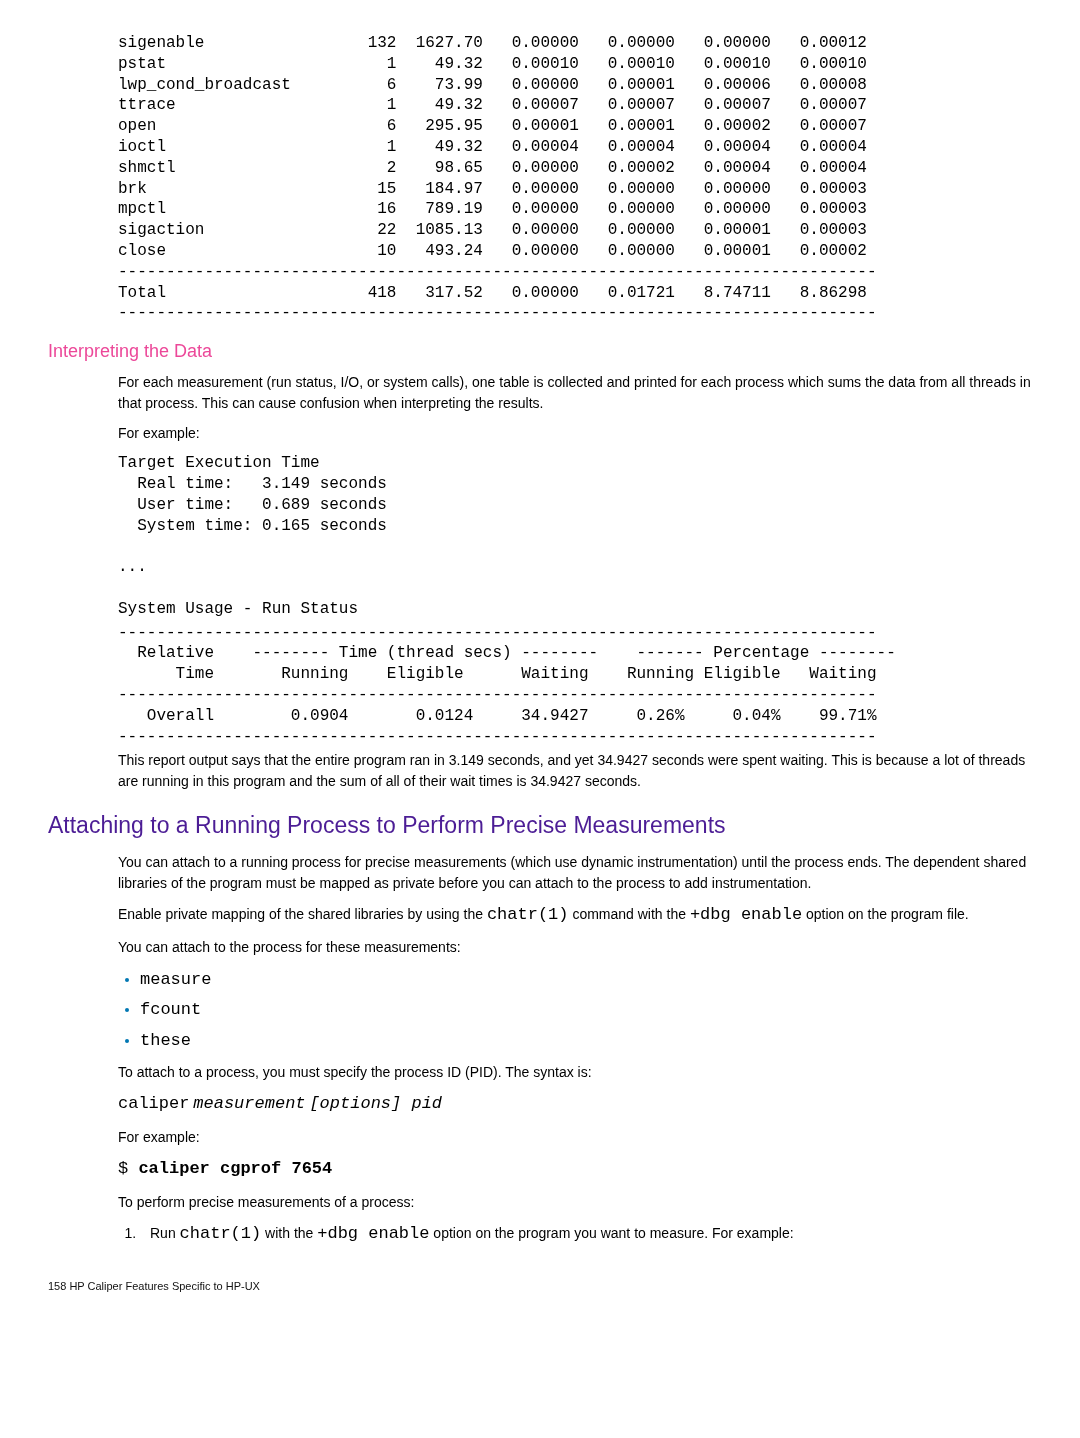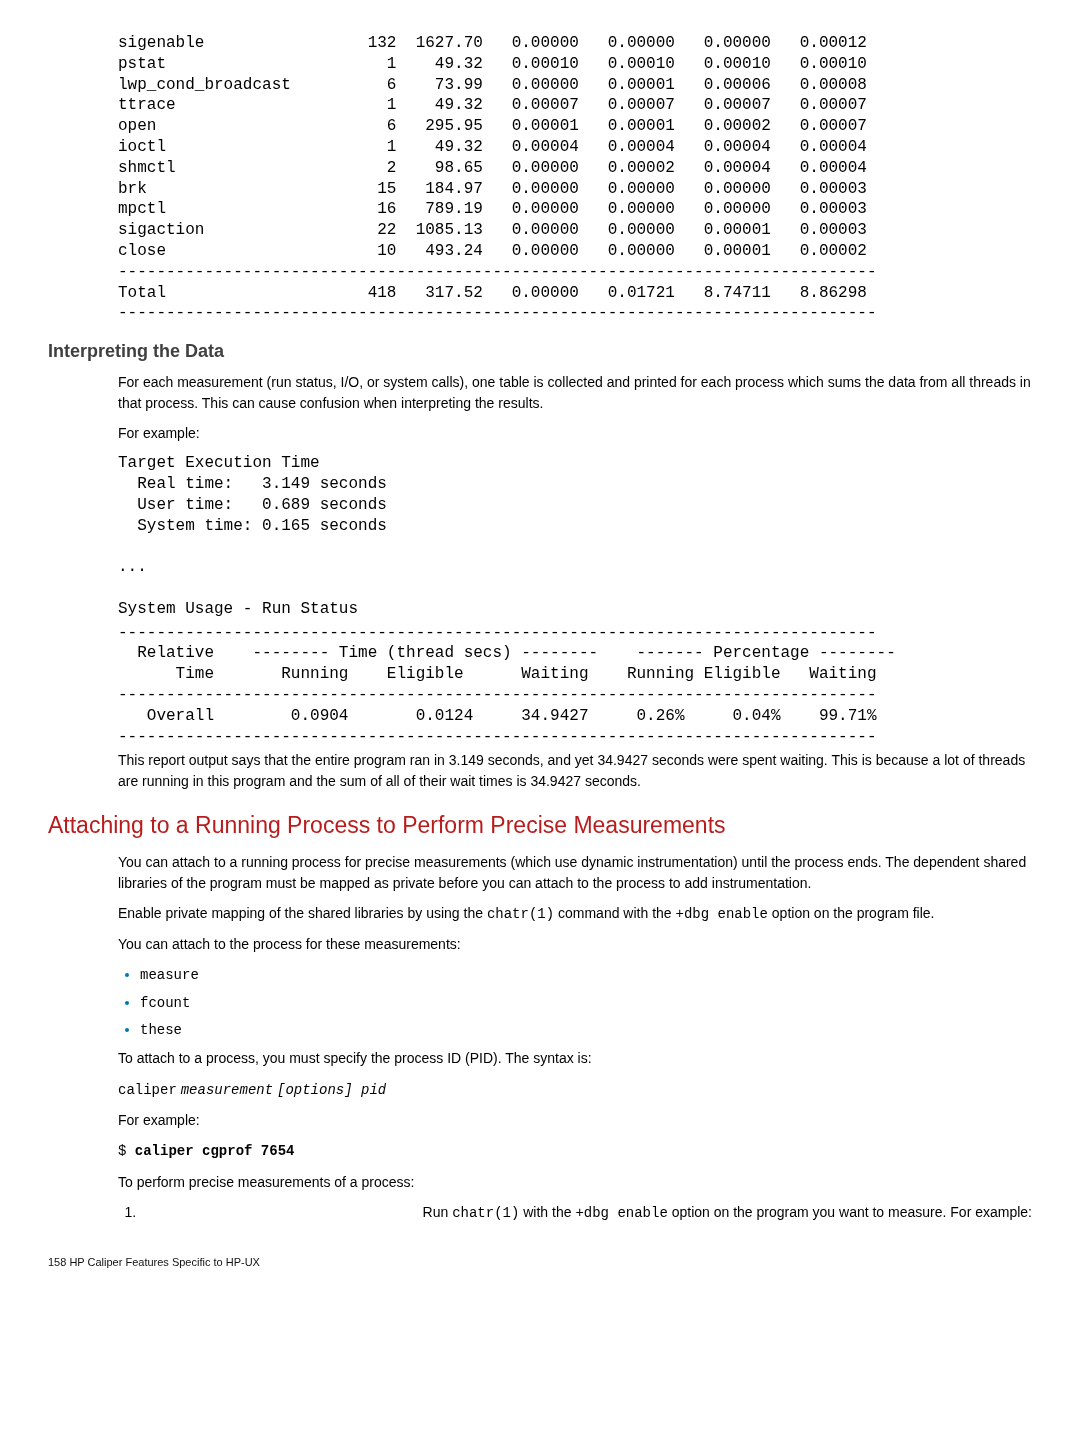--- a/index.html
+++ b/index.html
@@ -15,56 +15,55 @@
       font-family: "Courier New", monospace;
       font-size: 16px;
       line-height: 1.3;
       margin: 3px;
       white-space: pre;
     }
     .body-text {
       margin: 2px 0 10px 70px;
     }
     h2.section-heading {
-      color: #b91c1c;
+      color: #4c1d95;
       font-weight: 300;
       font-size: 23px;
       margin: 18px 0 10px 0;
     }
     h3.subsection-heading {
-      color: #404040;
-      font-weight: 700;
+      color: #ec4899;
+      font-weight: 400;
       font-size: 18px;
       margin: 14px 0 8px 0;
     }
     .indented-block {
       margin-left: 70px;
     }
     ul.bullets {
       margin: 8px 0 8px 70px;
       padding-left: 22px;
     }
     ul.bullets li {
       margin: 6px 0;
     }
     ul.bullets li::marker {
       color: #0077b3;
     }
     .mono-inline {
       font-family: "Courier New", monospace;
-      font-size: 14px;
+      font-size: 17px;
     }
     ol.steps {
       margin: 8px 0 8px 70px;
       padding-left: 22px;
     }
     ol.steps li {
       margin: 6px 0;
       padding-left: 10px;
-      text-align: right;
     }
     .footer {
       font-size: 11px;
       color: #111;
       margin-top: 32px;
     }
     .italic {
       font-style: italic;
     }
     .bold {

